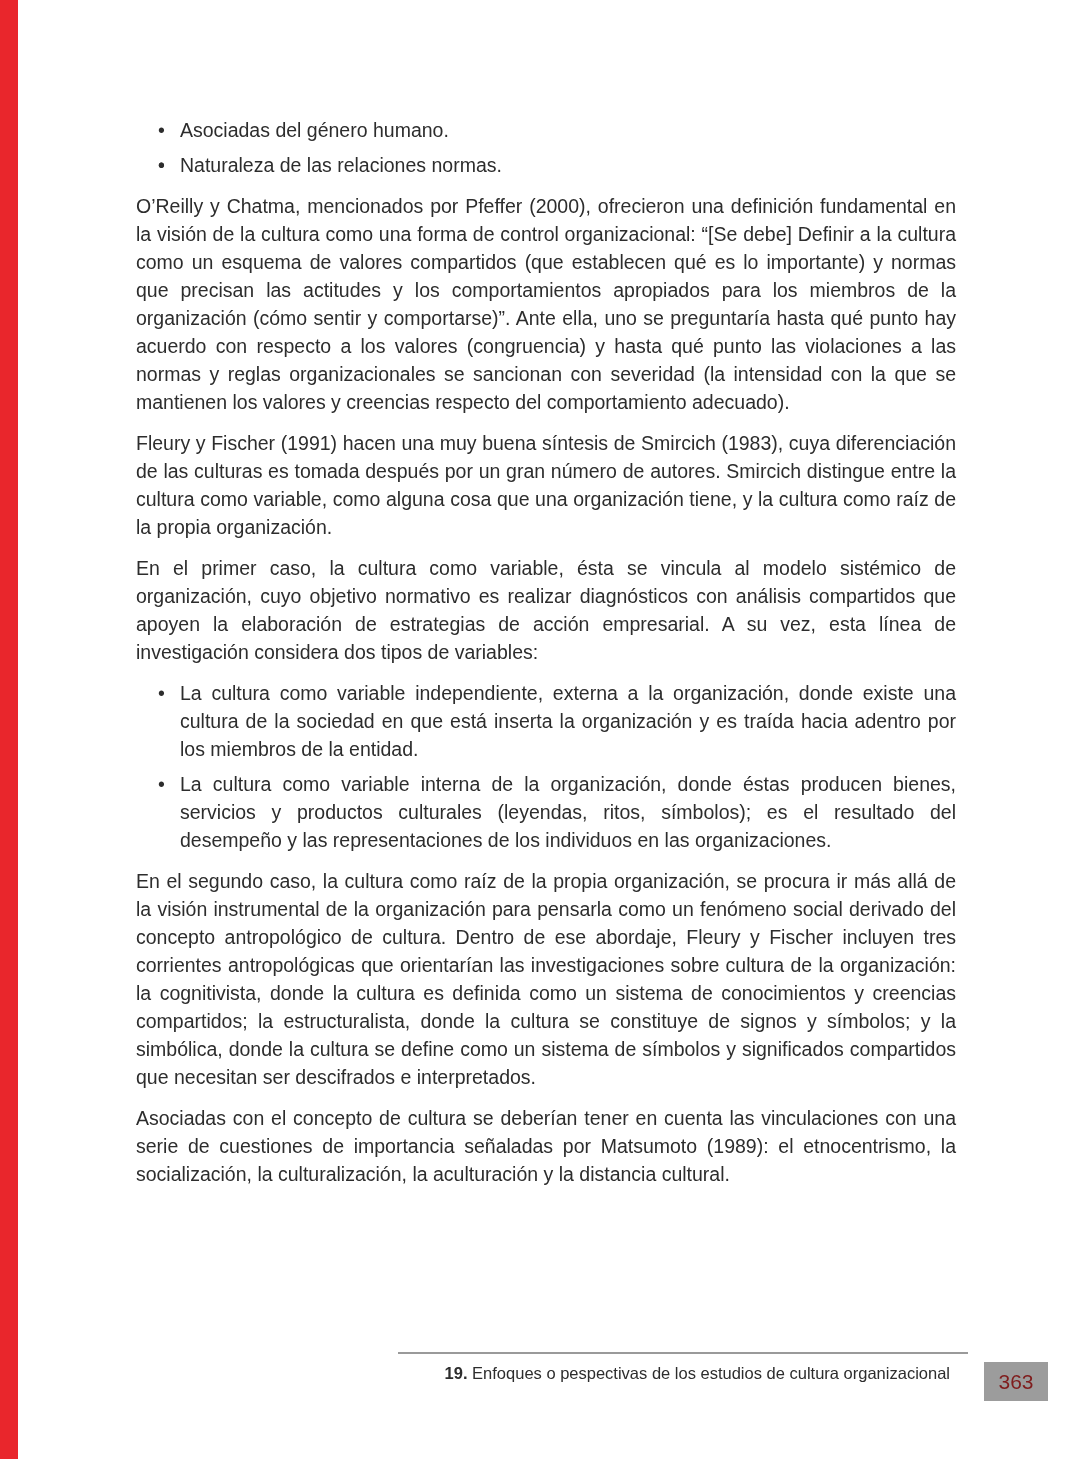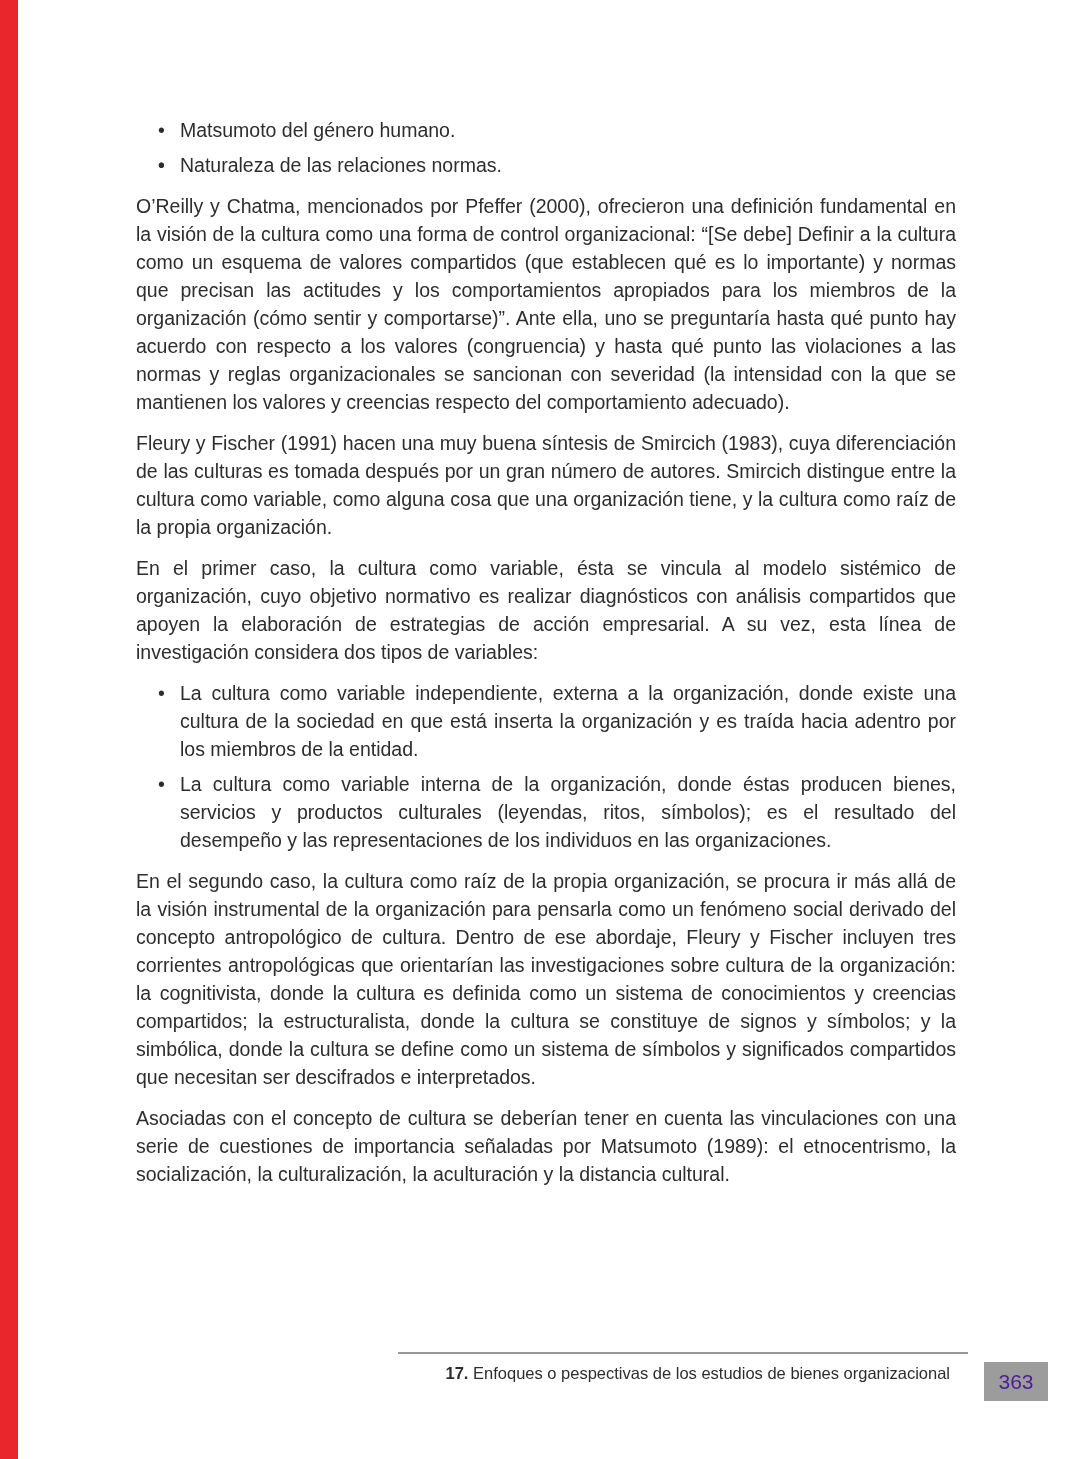--- a/index.html
+++ b/index.html
@@ -82,36 +82,36 @@
     position: absolute;
     left: 984px;
     top: 1362px;
     width: 64px;
     height: 39px;
     background: #9c9c9c;
     display: flex;
     align-items: center;
     justify-content: center;
     font-size: 21px;
-    color: #4c1d95;
+    color: #7f1d1d;
   }
 </style>
 </head>
 <body>
 
 <div class="page">
 
   <div class="red-bar"></div>
 
   <main class="content">
 
     <ul class="bullet-list">
       <li>
         <span class="bullet">•</span>
-        <span>Matsumoto del género humano.</span>
+        <span>Asociadas del género humano.</span>
       </li>
       <li>
         <span class="bullet">•</span>
       </li>
       <li>
         <span class="bullet">•</span>
         <span>Naturaleza de las relaciones normas.</span>
       </li>
     </ul>
 
@@ -134,20 +134,20 @@
 
     <p>En el segundo caso, la cultura como raíz de la propia organización, se procura ir más allá de la visión instrumental de la organización para pensarla como un fenómeno social derivado del concepto antropológico de cultura. Dentro de ese abordaje, Fleury y Fischer incluyen tres corrientes antropológicas que orientarían las investigaciones sobre cultura de la organización: la cognitivista, donde la cultura es definida como un sistema de conocimientos y creencias compartidos; la estructuralista, donde la cultura se constituye de signos y símbolos; y la simbólica, donde la cultura se define como un sistema de símbolos y significados compartidos que necesitan ser descifrados e interpretados.</p>
 
     <p>Asociadas con el concepto de cultura se deberían tener en cuenta las vinculaciones con una serie de cuestiones de importancia señaladas por Matsumoto (1989): el etnocentrismo, la socialización, la culturalización, la aculturación y la distancia cultural.</p>
 
   </main>
 
   <div class="footer-rule"></div>
 
   <div class="footer-caption">
-    <span class="chapter-num">17.</span><span> Enfoques o pespectivas de los estudios de bienes organizacional</span>
+    <span class="chapter-num">19.</span><span> Enfoques o pespectivas de los estudios de cultura organizacional</span>
   </div>
 
   <div class="page-badge">
     <span>363</span>
   </div>
 
 </div>
 
 </body></html>

